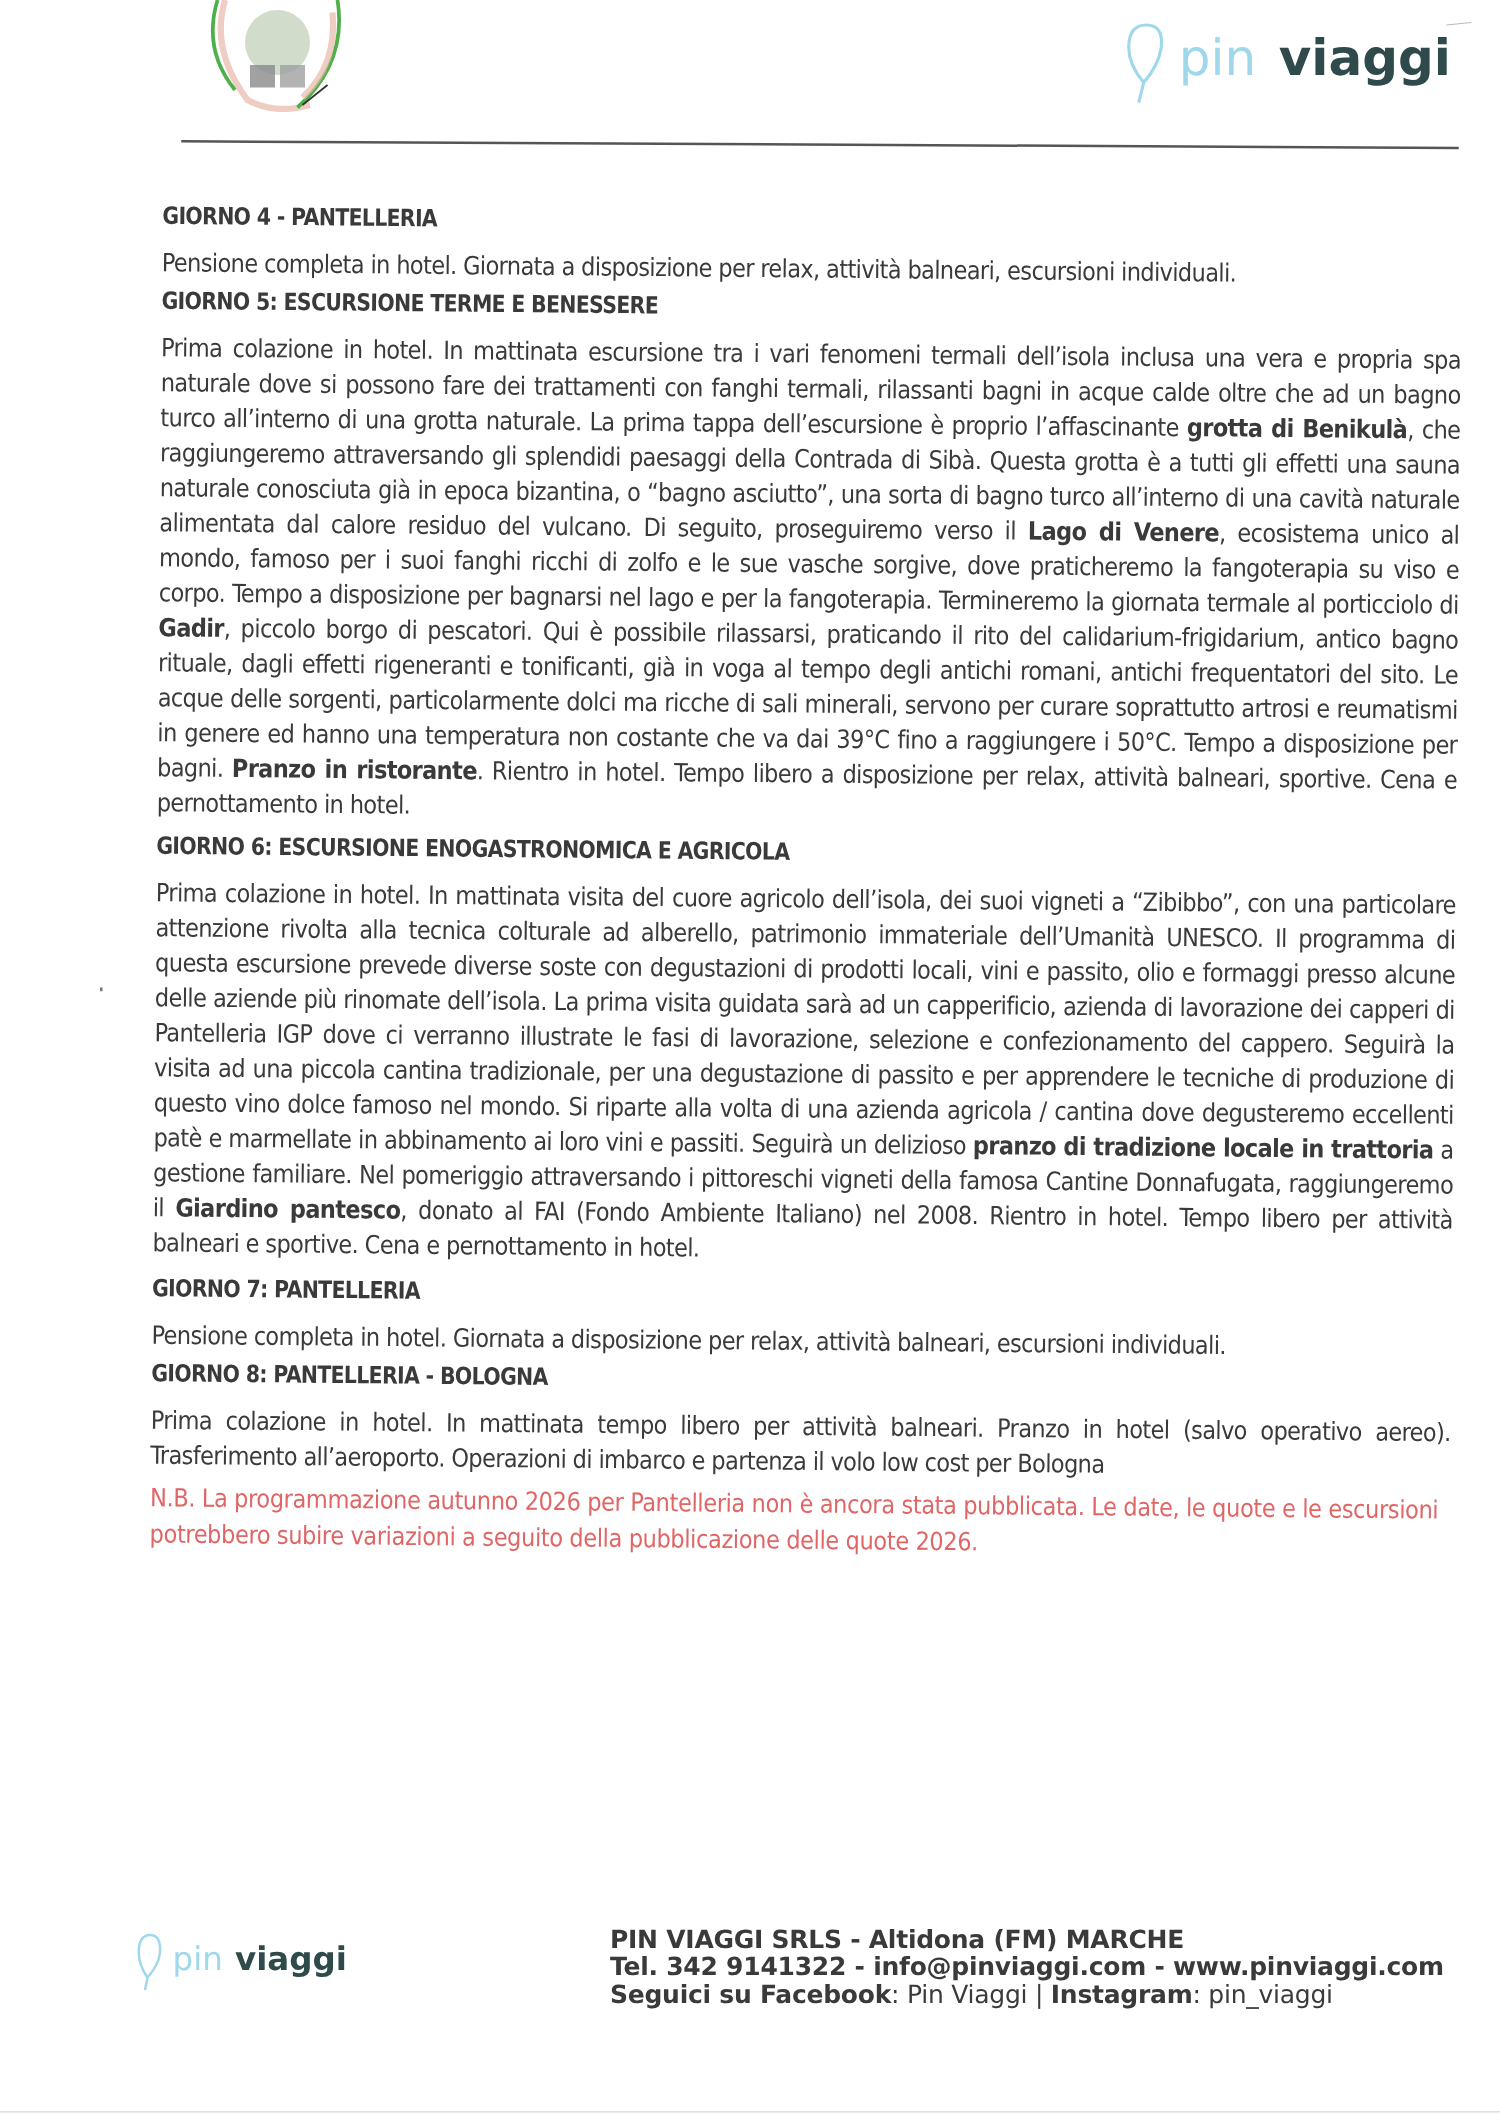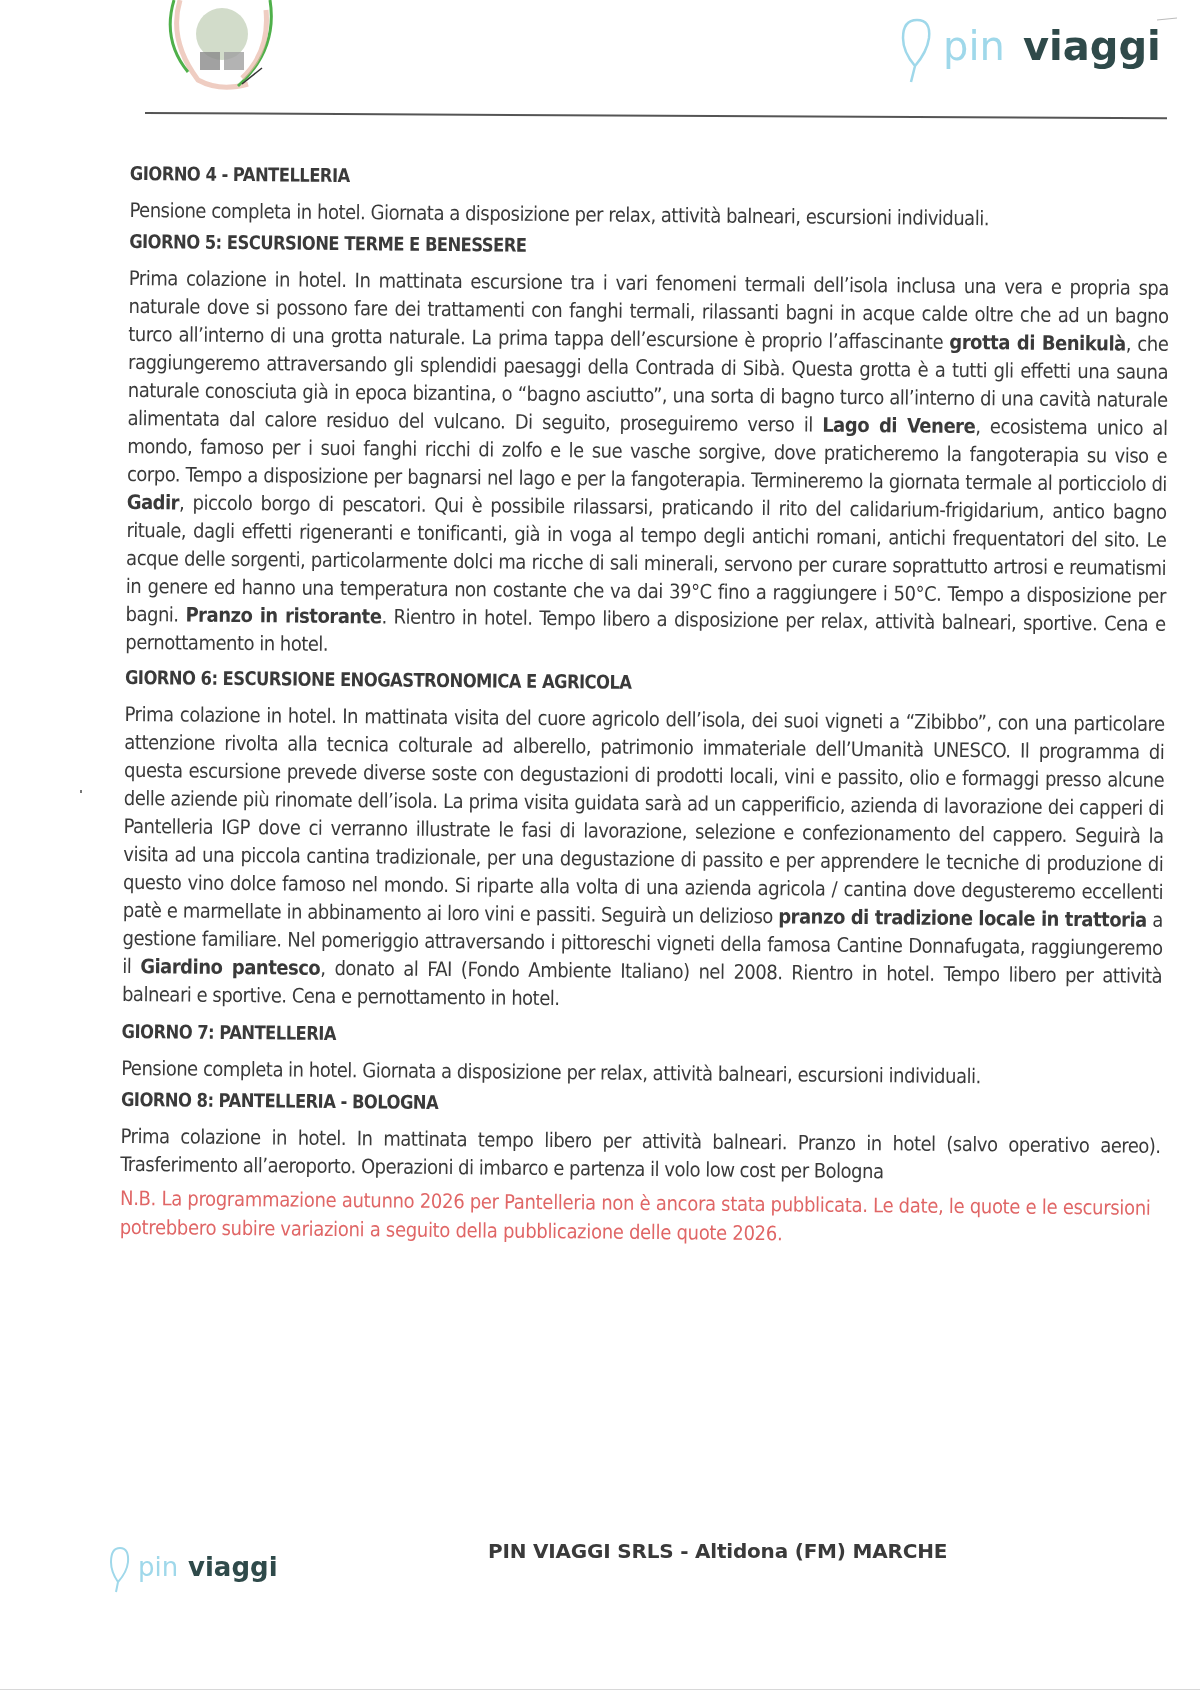--- a/index.html
+++ b/index.html
@@ -169,16 +169,18 @@
   <svg class="brand-bottom" viewBox="0 0 200 60">
     <g>
       <path d="M10 44 Q3 34 3 24 Q3 10 12 10 Q21 10 20 24 Q19 34 10 44 L8 54" fill="none" stroke="#9fd8ea" stroke-width="2"></path>
     </g>
     <text x="30" y="38" font-family="DejaVu Sans, sans-serif" font-size="26" fill="#9fd8ea">pin</text>
     <text x="80" y="38" font-family="DejaVu Sans, sans-serif" font-size="26" font-weight="bold" fill="#2f4a4a">viaggi</text>
   </svg>
 
   <div class="footer-info">
     <div class="strong">PIN VIAGGI SRLS - Altidona (FM) MARCHE</div>
+    <div class="strong">Tel. 342 9141322 - info@pinviaggi.com - www.pinviaggi.com</div>
+    <div><span class="strong">Seguici su Facebook</span><span>: Pin Viaggi | </span><span class="strong">Instagram</span><span>: pin_viaggi</span></div>
   </div>
 
   <div class="footer-rule"></div>
 </div>
 
 </body></html>

